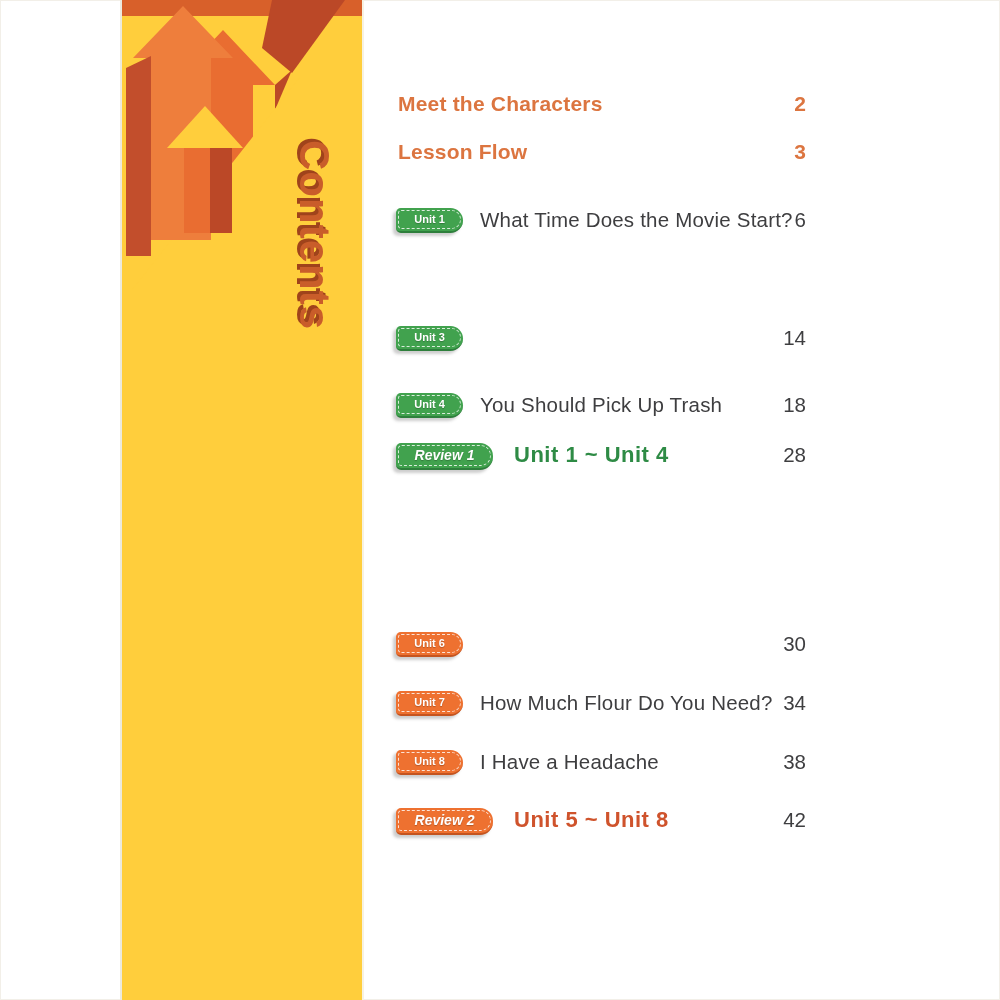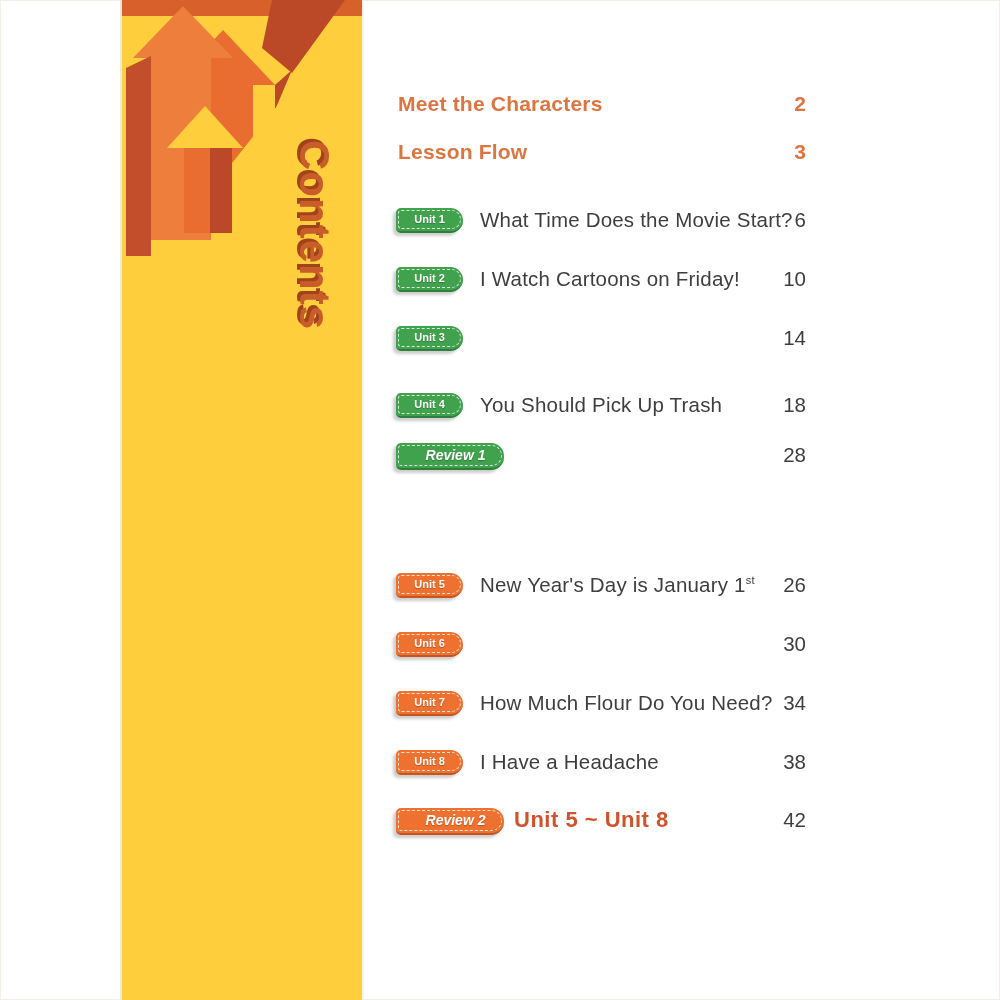--- a/index.html
+++ b/index.html
@@ -41,21 +41,21 @@
     font-size:11px;font-weight:bold;color:#ffffff;
     text-shadow:0 1px 1px rgba(0,0,0,0.25);
   }
   .badge::after{
     content:"";position:absolute;left:2px;right:2px;top:2px;bottom:2px;
     border:1px dashed rgba(255,255,255,0.8);
     border-radius:4px 11px 11px 4px;pointer-events:none;
   }
   .badge.green{background:var(--green);border-bottom:2px solid var(--green-dark);}
   .badge.orange{background:var(--orange);border-bottom:2px solid var(--orange-dark);}
-  .badge.review{width:97px;height:25px;line-height:24px;font-size:14px;font-style:italic;padding-left:11px;}
+  .badge.review{width:97px;height:25px;line-height:24px;font-size:14px;font-style:italic;}
   .toc-title{
     position:absolute;left:84px;top:0;height:26px;line-height:26px;
     font-size:20.5px;color:var(--unit-text);letter-spacing:0.2px;white-space:nowrap;
   }
   .toc-title sup{font-size:11px;line-height:0;}
   .review-title{
     position:absolute;left:118px;top:0;height:26px;line-height:26px;
     font-size:22px;font-weight:bold;letter-spacing:0.5px;white-space:nowrap;
   }
   .review-title.green{color:var(--green-title);}
@@ -93,45 +93,36 @@
   <div class="fm-row" style="top:139px">
     <span class="fm-label">Lesson Flow</span>
     <span class="fm-page">3</span>
   </div>
 
   <div class="toc-row" style="top:207px">
     <span class="badge green">Unit 1</span>
     <span class="toc-title">What Time Does the Movie Start?</span>
     <span class="toc-page">6</span>
   </div>
-  <div class="toc-row" style="top:266px">
-    <span class="badge green">Unit 2</span>
-    <span class="toc-title">I Watch Cartoons on Friday!</span>
-    <span class="toc-page">10</span>
-  </div>
   <div class="toc-row" style="top:325px">
     <span class="badge green">Unit 3</span>
     <span class="toc-page">14</span>
   </div>
   <div class="toc-row" style="top:392px">
     <span class="badge green">Unit 4</span>
     <span class="toc-title">You Should Pick Up Trash</span>
     <span class="toc-page">18</span>
   </div>
 
   <div class="toc-row" style="top:442px">
     <span class="badge green review">Review 1</span>
+    <span class="review-title green">Unit 1 ~ Unit 4</span>
     <span class="toc-page">28</span>
   </div>
 
-  <div class="toc-row" style="top:572px">
-    <span class="badge orange">Unit 5</span>
-    <span class="toc-title"><span>New Year's Day is January 1</span><sup>st</sup></span>
-    <span class="toc-page">26</span>
-  </div>
   <div class="toc-row" style="top:631px">
     <span class="badge orange">Unit 6</span>
     <span class="toc-page">30</span>
   </div>
   <div class="toc-row" style="top:690px">
     <span class="badge orange">Unit 7</span>
     <span class="toc-title">How Much Flour Do You Need?</span>
     <span class="toc-page">34</span>
   </div>
   <div class="toc-row" style="top:749px">

